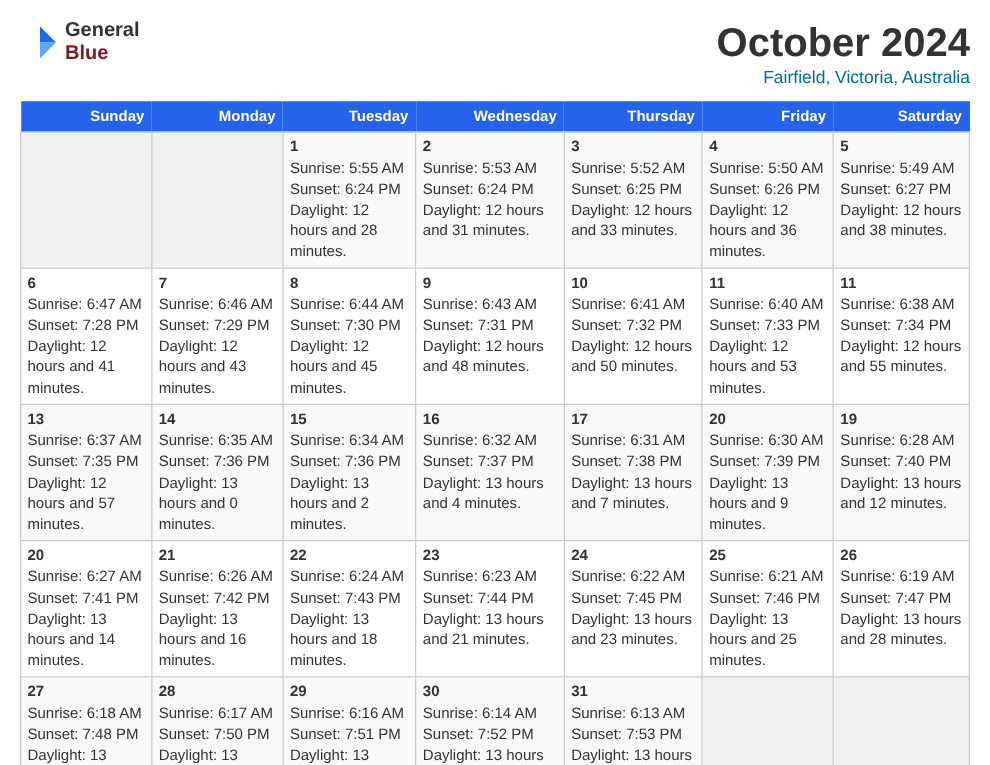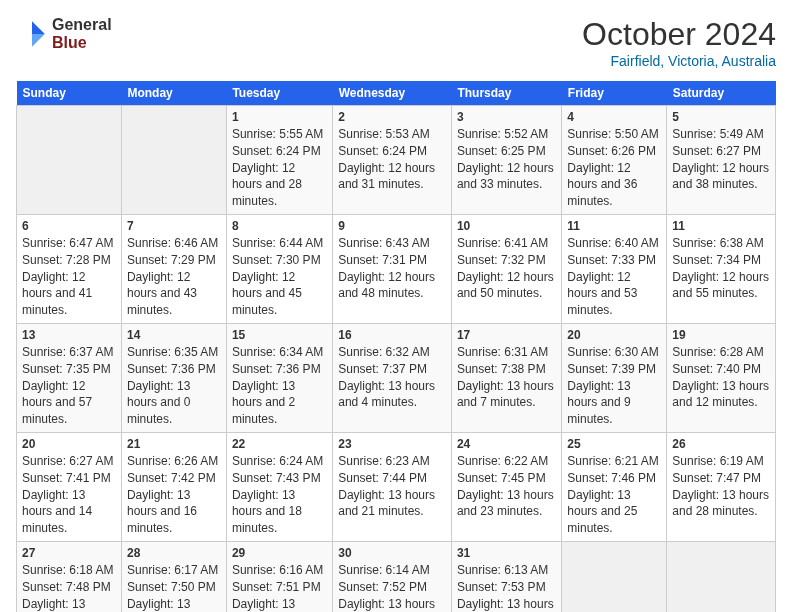--- a/index.html
+++ b/index.html
@@ -30,36 +30,36 @@
     .logo-text .blue { color: #7f1d1d; }
     .logo-icon {
       width: 32px;
       height: 32px;
     }
     .title-block {
       text-align: right;
     }
     .month-title {
       font-size: 32px;
-      font-weight: normal;
+      font-weight: bold;
       color: #333;
     }
     .location {
       font-size: 14px;
       color: #0369a1;
     }
     table {
       width: 100%;
       border-collapse: collapse;
       font-size: 11px;
     }
     thead tr th {
       background: #2563eb;
       color: #fff;
-      text-align: left;
+      text-align: right;
       padding: 5px 6px;
       font-size: 12px;
       font-weight: bold;
     }
     tbody tr td {
       border: 1px solid #ccc;
       vertical-align: top;
       padding: 4px 5px;
       min-height: 70px;
       height: 80px;

